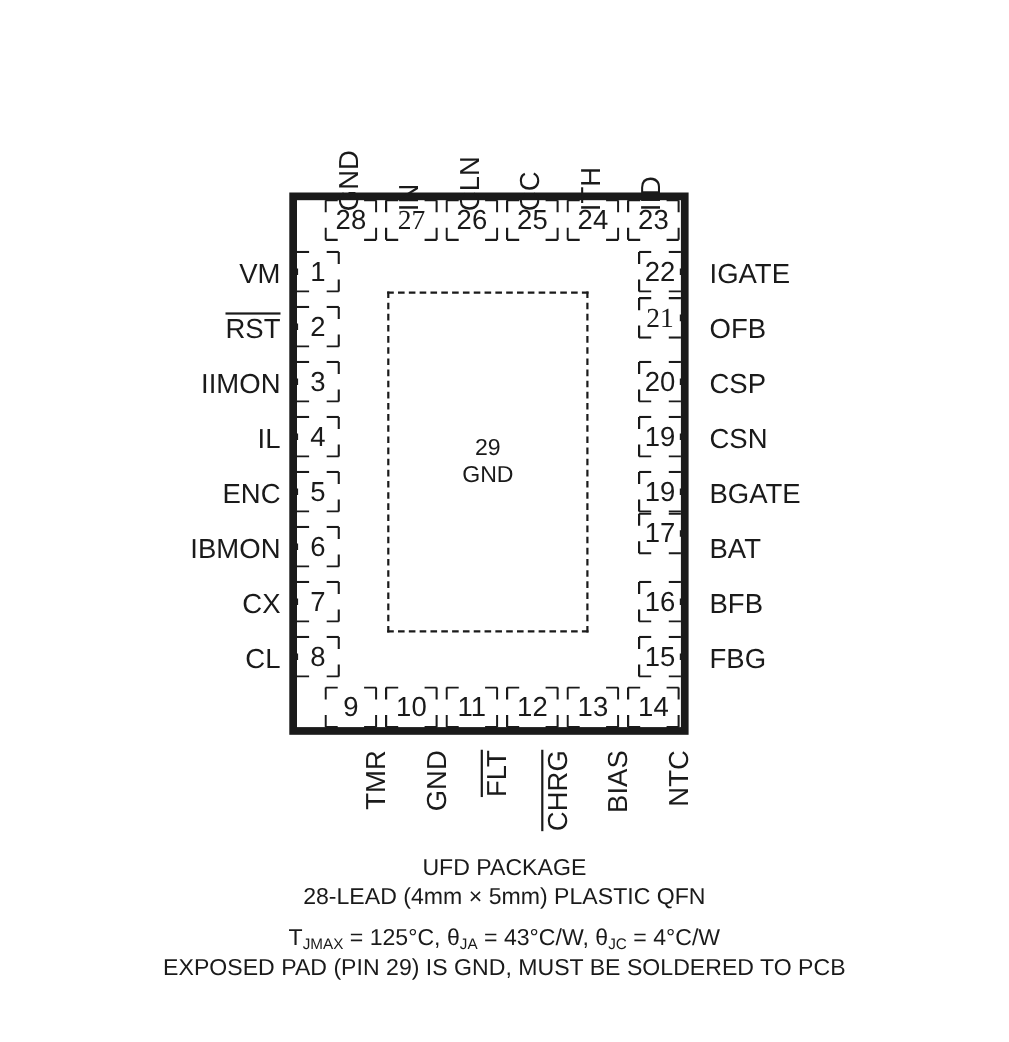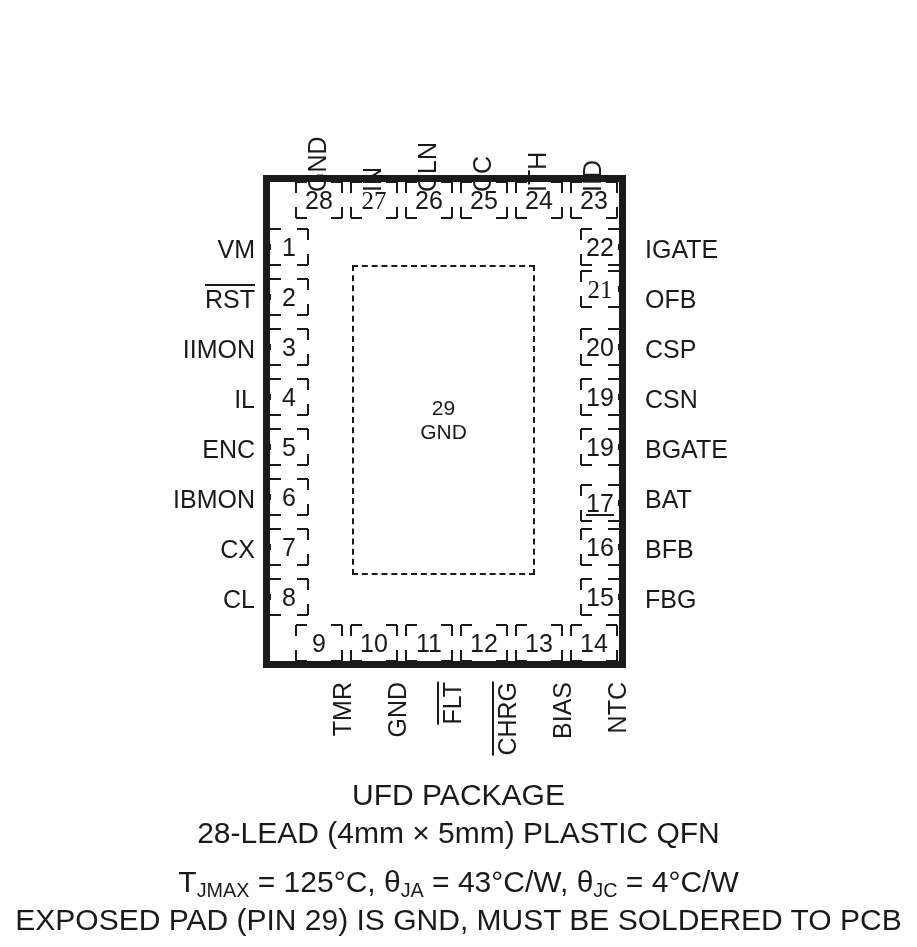--- a/index.html
+++ b/index.html
@@ -125,21 +125,21 @@
 
   
   #caption {
     position: absolute;
     left: 0;
     top: 776px;
     width: 917px;
     text-align: center;
   }
   #caption .cl {
-    font-size: 30px;
+    font-size: 21px;
     line-height: 1.28;
     white-space: nowrap;
   }
   #caption .cl.thermal {
     margin-top: 10px;
   }
   #caption .cl.pad-note {
     margin-top: 0px;
   }
   sub {
@@ -312,21 +312,21 @@
           <line x1="1" y1="1" x2="12" y2="1" stroke="#1a1a1a" stroke-width="2" stroke-linecap="butt"></line>
           <line x1="28" y1="1" x2="39" y2="1" stroke="#1a1a1a" stroke-width="2" stroke-linecap="butt"></line>
           <line x1="1" y1="37" x2="12" y2="37" stroke="#1a1a1a" stroke-width="2" stroke-linecap="butt"></line>
           <line x1="28" y1="37" x2="39" y2="37" stroke="#1a1a1a" stroke-width="2" stroke-linecap="butt"></line>
           <line x1="1" y1="1" x2="1" y2="12" stroke="#1a1a1a" stroke-width="2" stroke-linecap="butt"></line>
           <line x1="1" y1="26" x2="1" y2="37" stroke="#1a1a1a" stroke-width="2" stroke-linecap="butt"></line>
           <line x1="39" y1="16" x2="39" y2="22" stroke="#1a1a1a" stroke-width="2" stroke-linecap="butt"></line>
         </svg>
         <span class="num">19</span>
       </div>
-      <div class="pin" style="left: 580px; top: 484px; width: 40px; height: 38px; text-decoration: underline;">
+      <div class="pin" style="left: 580px; top: 466px; width: 40px; height: 38px;">
         <svg class="brk" viewBox="0 0 40 38" width="40" height="38">
           <line x1="1" y1="1" x2="12" y2="1" stroke="#1a1a1a" stroke-width="2" stroke-linecap="butt"></line>
           <line x1="28" y1="1" x2="39" y2="1" stroke="#1a1a1a" stroke-width="2" stroke-linecap="butt"></line>
           <line x1="1" y1="37" x2="12" y2="37" stroke="#1a1a1a" stroke-width="2" stroke-linecap="butt"></line>
           <line x1="28" y1="37" x2="39" y2="37" stroke="#1a1a1a" stroke-width="2" stroke-linecap="butt"></line>
           <line x1="1" y1="1" x2="1" y2="12" stroke="#1a1a1a" stroke-width="2" stroke-linecap="butt"></line>
           <line x1="1" y1="26" x2="1" y2="37" stroke="#1a1a1a" stroke-width="2" stroke-linecap="butt"></line>
           <line x1="39" y1="16" x2="39" y2="22" stroke="#1a1a1a" stroke-width="2" stroke-linecap="butt"></line>
         </svg>
         <span class="num">17</span>

